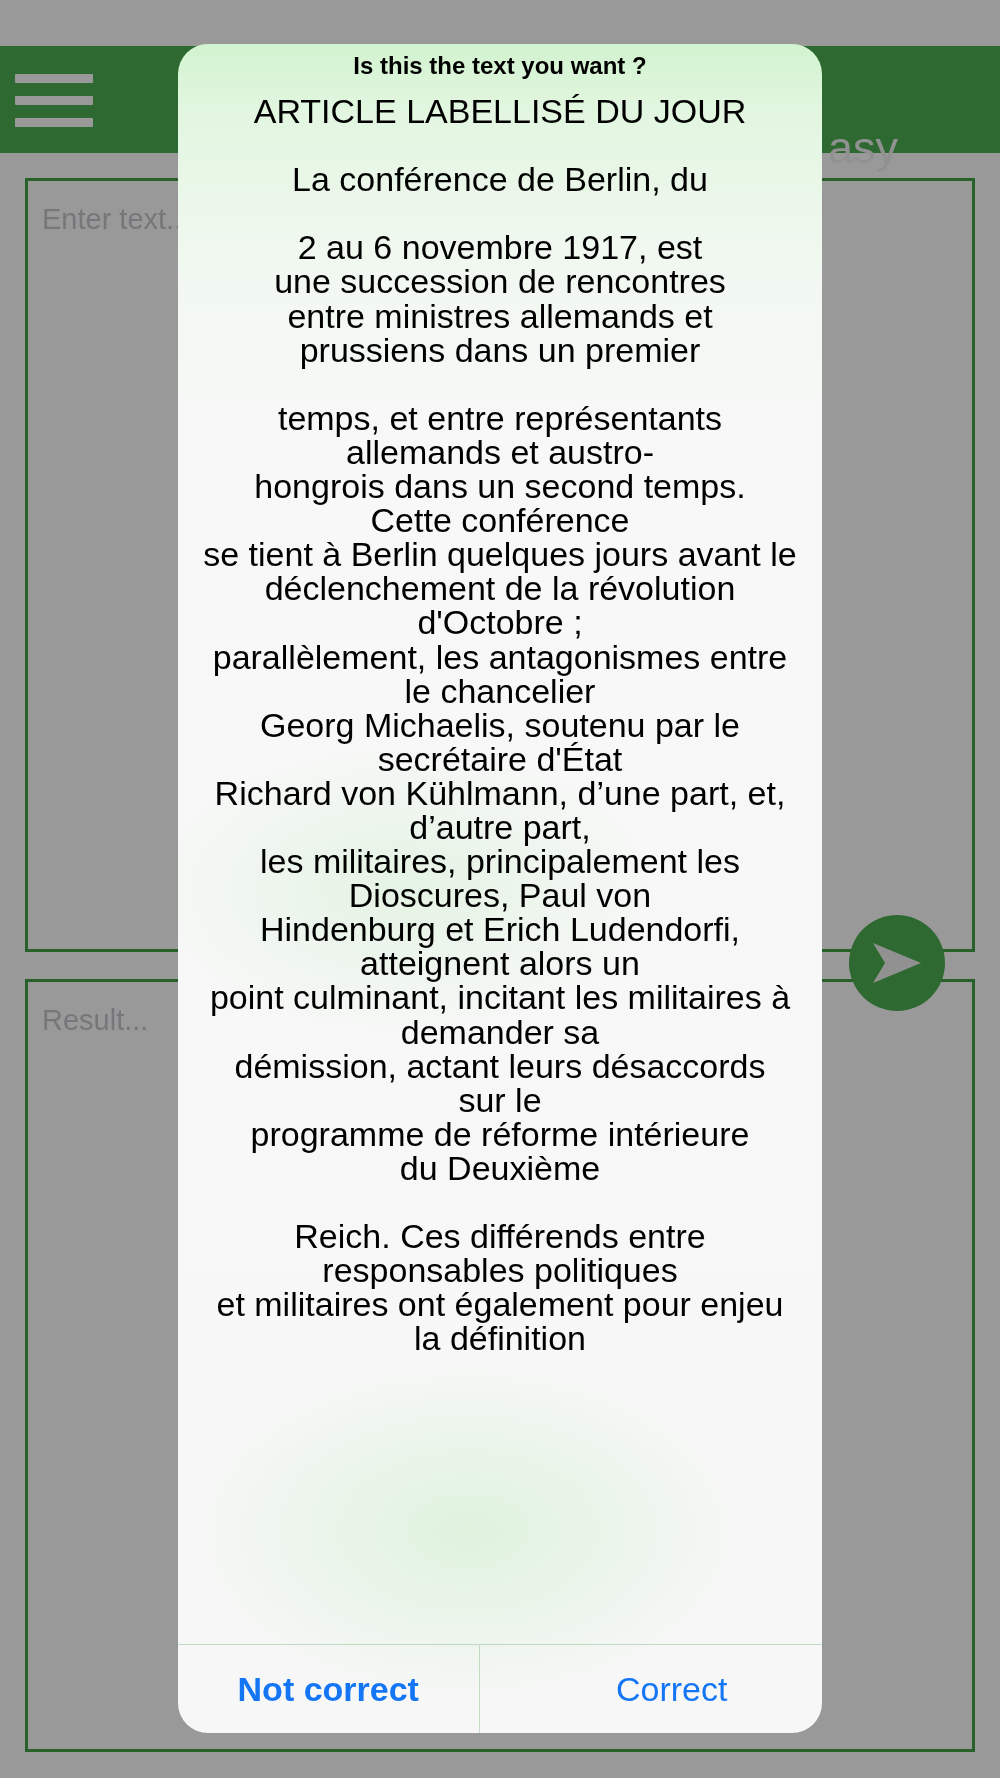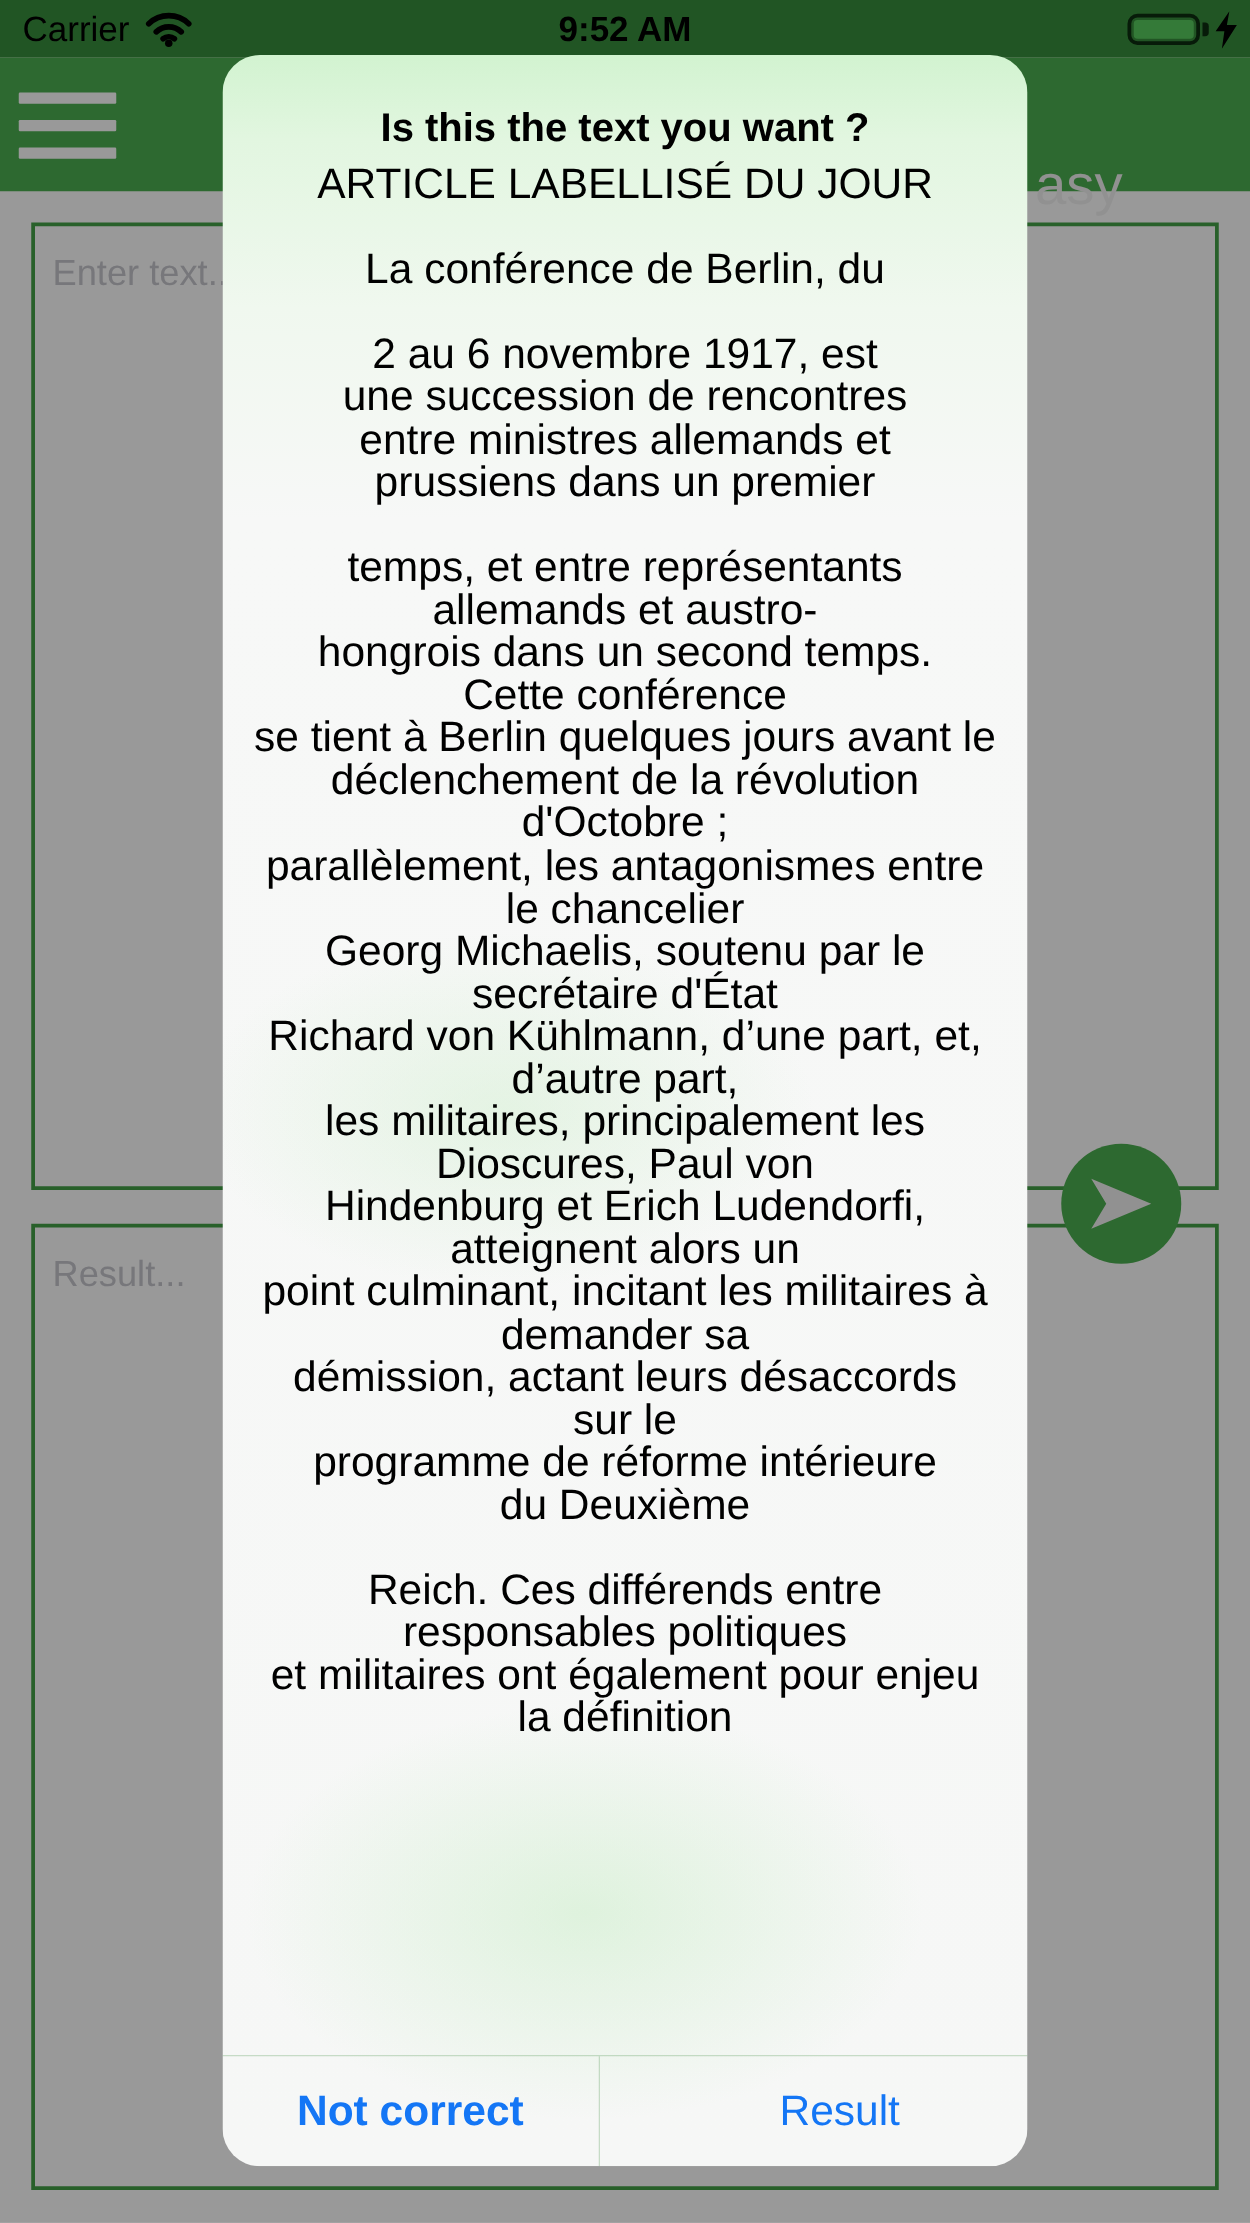--- a/index.html
+++ b/index.html
@@ -59,22 +59,22 @@
   
   .alert {
     position: absolute; left: 178px; top: 44px; width: 644px; height: 1689px;
     border-radius: 30px; overflow: hidden; z-index: 10;
     background:
       radial-gradient(55% 12% at 35% 50%, rgba(205,238,203,0.45), rgba(205,238,203,0) 70%),
       radial-gradient(60% 14% at 45% 88%, rgba(203,238,201,0.55), rgba(203,238,201,0) 70%),
       linear-gradient(180deg, #d2f3d0 0%, #e2f6e0 4%, #f0f8ef 12%, #f7f8f7 22%, #f6f7f6 100%);
   }
   .alert-title {
-    padding-top: 36px; text-align: center;
-    font-size: 32px; line-height: 44px; font-weight: 700; color: #000;
+    text-align: center;
+    font-size: 24px; line-height: 44px; font-weight: 700; color: #000;
   }
   .alert-message {
     margin-top: 6px; padding: 0 10px; text-align: center;
     font-size: 34px; line-height: 34.1px; color: #000;
     white-space: pre-line;
   }
   .alert-actions {
     position: absolute; left: 0; right: 0; bottom: 0; height: 89px;
     display: flex; border-top: 1px solid rgba(110,165,110,0.35); gap: 42px;
   }
@@ -86,37 +86,20 @@
   .alert-btn.negative { font-weight: 700; border-right: 1px solid rgba(110,165,110,0.35); }
   .alert-btn.positive { font-weight: 400; }
 </style>
 </head>
 <body>
 
 <div class="screen">
 
   <div class="app-layer">
 
-    <div class="status-bar">
-      <span class="carrier">Carrier</span>
-      <svg class="wifi-icon" width="38" height="29" viewBox="0 0 38 29">
-        <path d="M3 10 A 23 23 0 0 1 35 10" stroke="#000" stroke-width="4.5" fill="none" stroke-linecap="round"></path>
-        <path d="M9 16.5 A 14.5 14.5 0 0 1 29 16.5" stroke="#000" stroke-width="4.5" fill="none" stroke-linecap="round"></path>
-        <path d="M14.5 22 A 7 7 0 0 1 23.5 22" stroke="#000" stroke-width="4.5" fill="none" stroke-linecap="round"></path>
-        <circle cx="19" cy="25.5" r="3" fill="#000"></circle>
-      </svg>
-      <span class="time">9:52 AM</span>
-      <div class="battery-body">
-        <div class="battery-fill"></div>
-      </div>
-      <div class="battery-nub"></div>
-      <svg class="bolt-icon" width="18" height="30" viewBox="0 0 17 30">
-        <polygon points="11,0 0,16 7,16 5,30 17,11 9,11" fill="#000"></polygon>
-      </svg>
-    </div>
 
     <div class="nav-bar">
       <button class="menu-btn">
         <div class="hamburger">
           <div class="bar"></div>
           <div class="bar"></div>
           <div class="bar"></div>
         </div>
       </button>
       <div class="nav-title">asy</div>
@@ -170,17 +153,17 @@
 sur le
 programme de réforme intérieure
 du Deuxième
 
 Reich. Ces différends entre
 responsables politiques
 et militaires ont également pour enjeu
 la définition</div>
     <div class="alert-actions">
       <button class="alert-btn negative">Not correct</button>
-      <button class="alert-btn positive">Result</button>
+      <button class="alert-btn positive">Correct</button>
     </div>
   </div>
 
 </div>
 
 </body></html>

